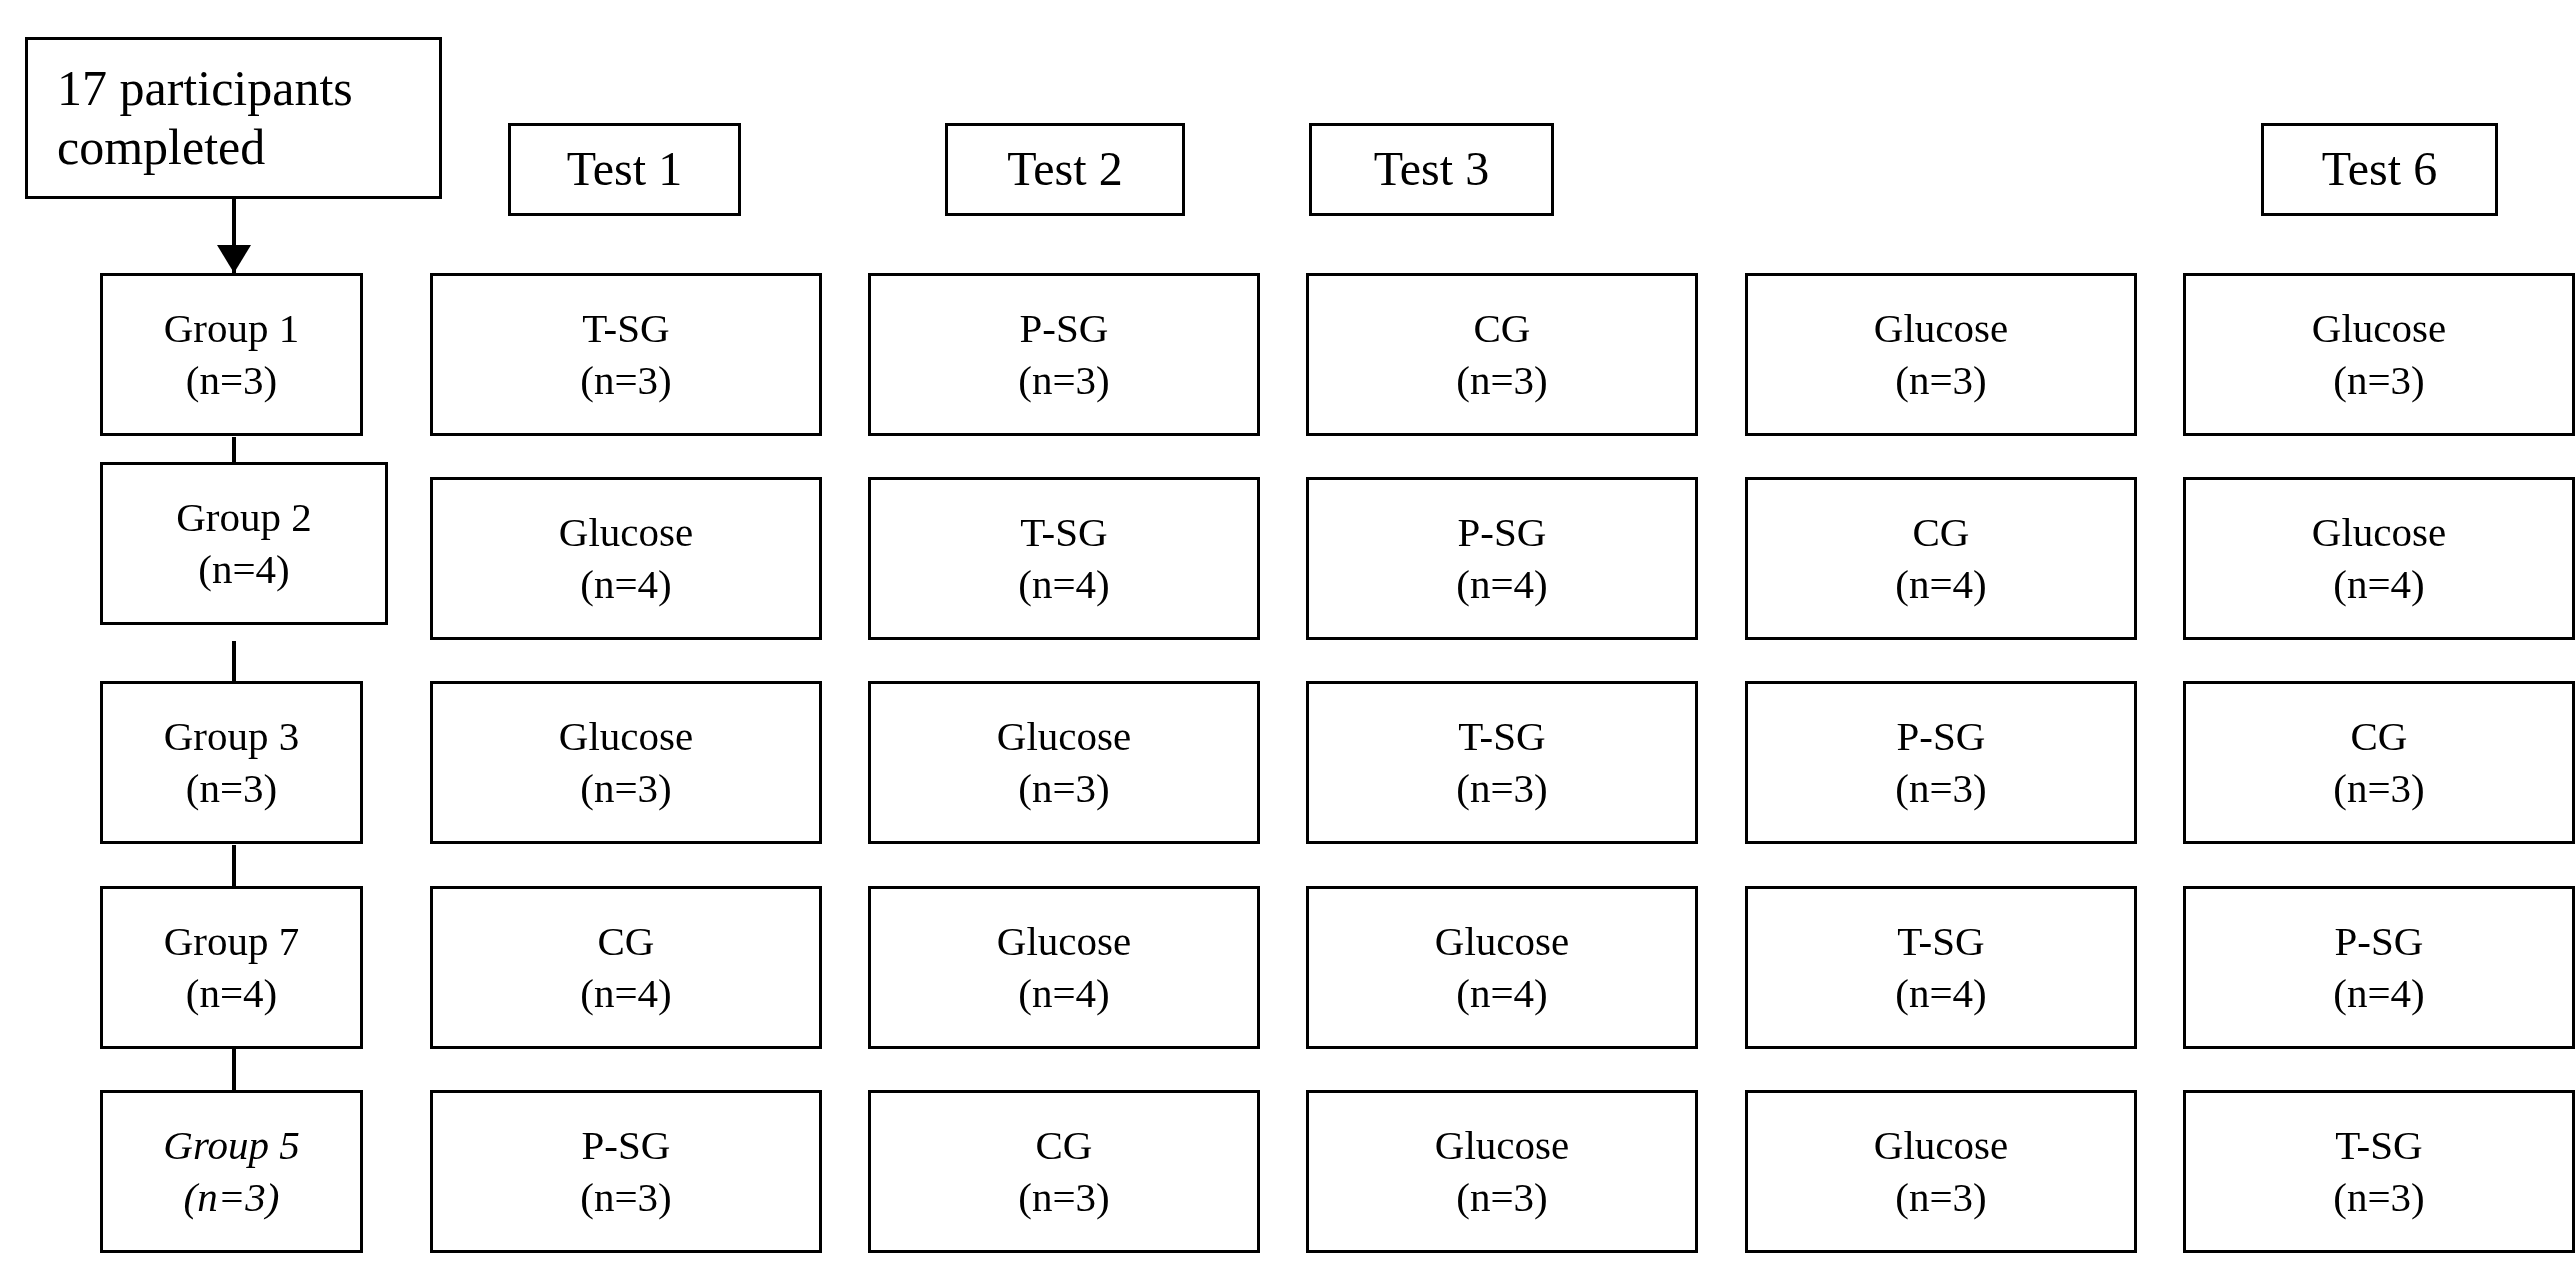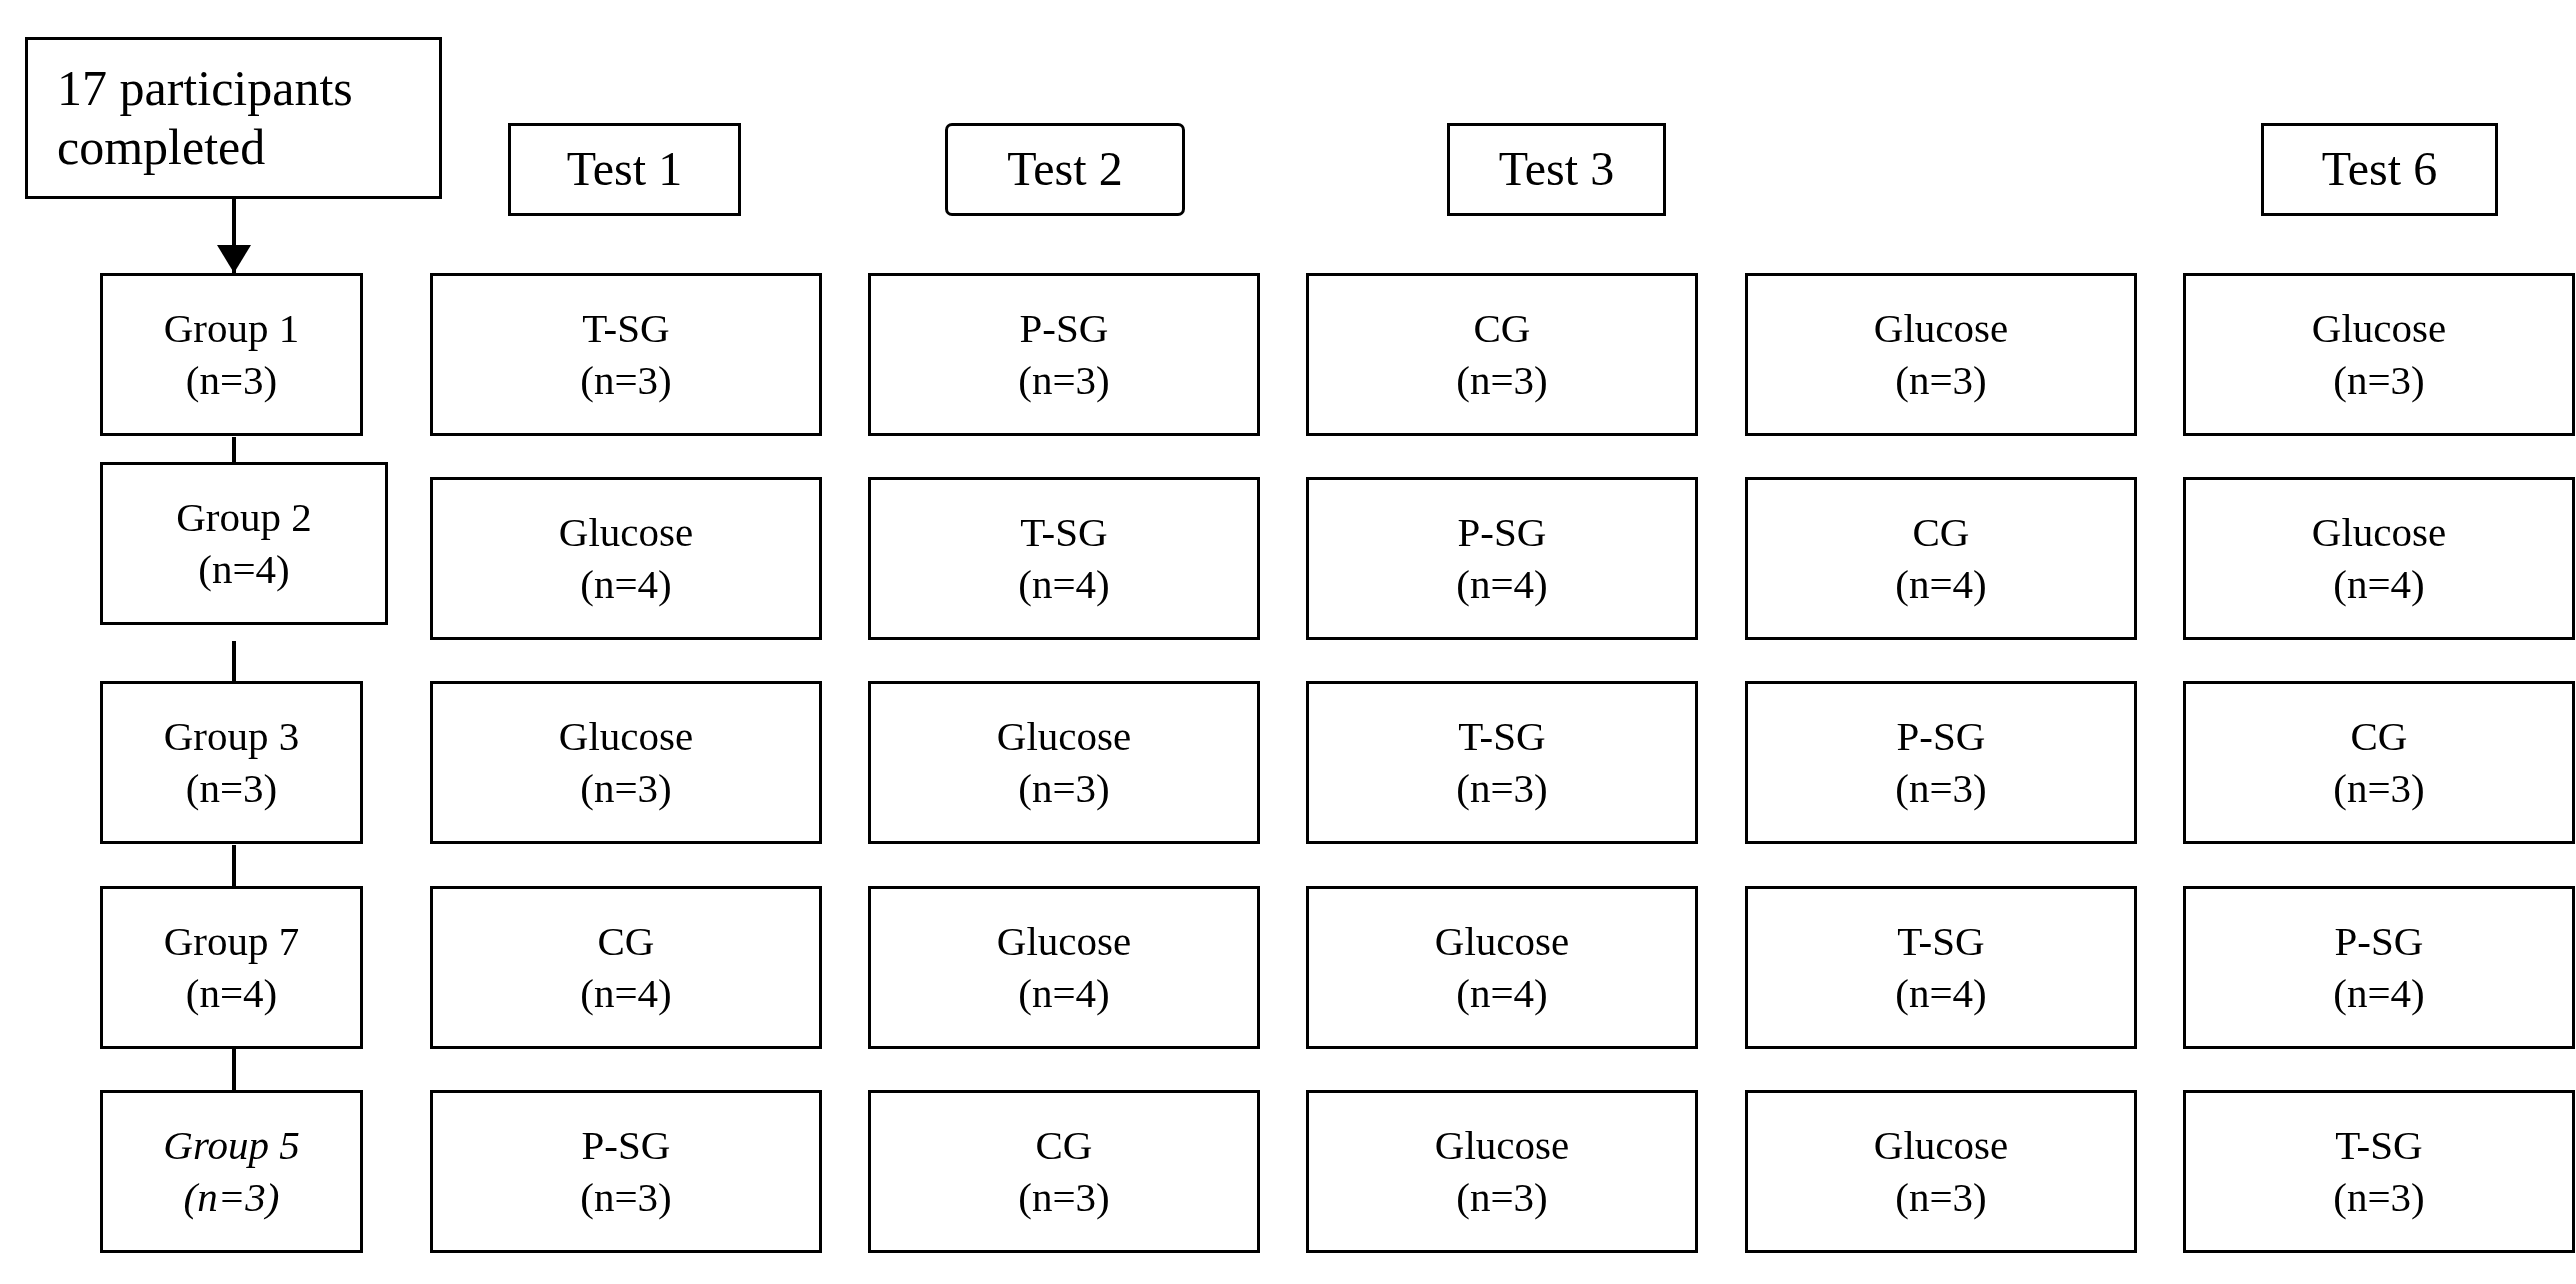--- a/index.html
+++ b/index.html
@@ -102,24 +102,24 @@
   <div class="arrow-head" style="left:217px; top:245px;"></div>
 
   <div class="connector" style="left:232px; top:437px; height:47px;"></div>
   <div class="connector" style="left:232px; top:641px; height:47px;"></div>
   <div class="connector" style="left:232px; top:845px; height:47px;"></div>
   <div class="connector" style="left:232px; top:1049px; height:47px;"></div>
 
   <div class="box header-box" style="left:508px; width:233px;">
     <div class="line">Test 1</div>
   </div>
-  <div class="box header-box" style="left:945px; width:240px;border-radius:7px;">
+  <div class="box header-box" style="left:945px; width:240px;">
     <div class="line">Test 2</div>
   </div>
-  <div class="box header-box" style="left:1447px; width:219px;">
+  <div class="box header-box" style="left:1309px; width:245px;">
     <div class="line">Test 3</div>
   </div>
   <div class="box header-box" style="left:2261px; width:237px;">
     <div class="line">Test 6</div>
   </div>
 
   <div class="box group-box" style="left:100px; top:273px; width:263px; height:163px;">
     <div class="line">Group 1</div>
     <div class="line sub">(n=3)</div>
   </div>

